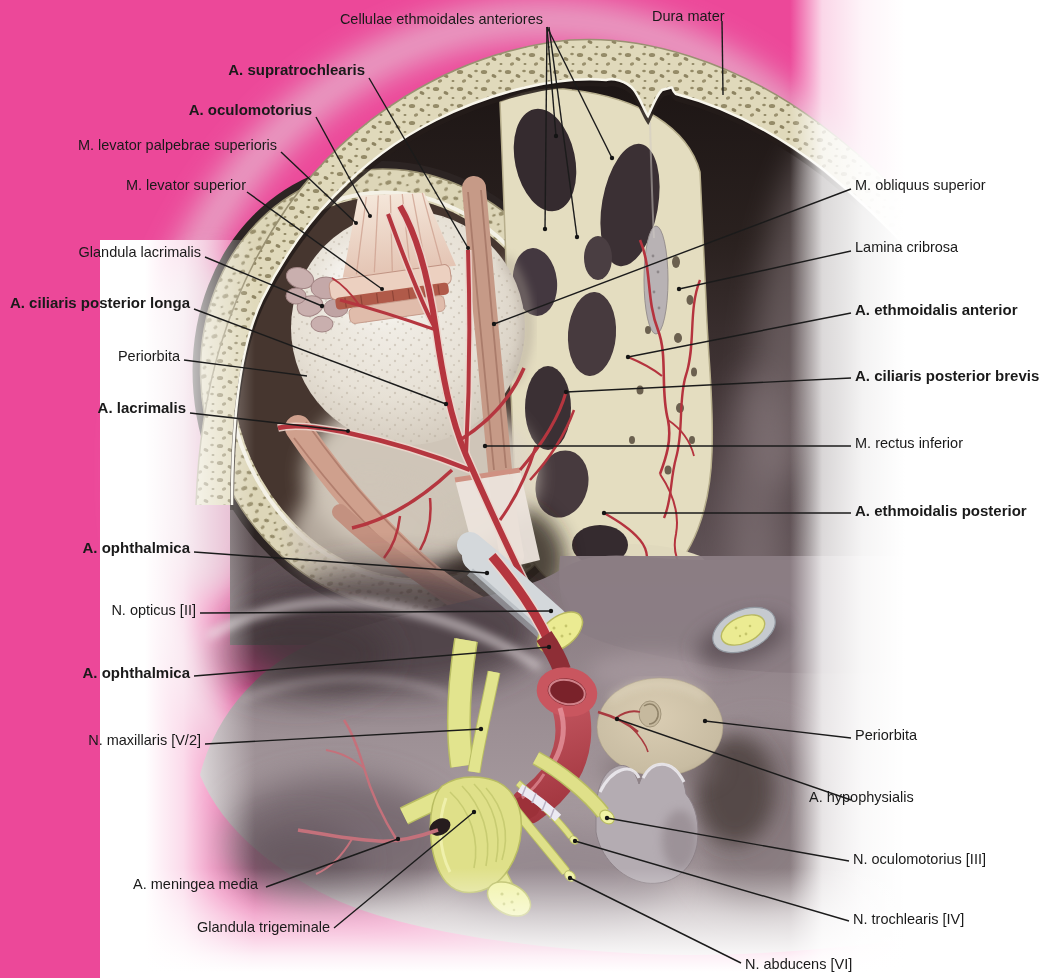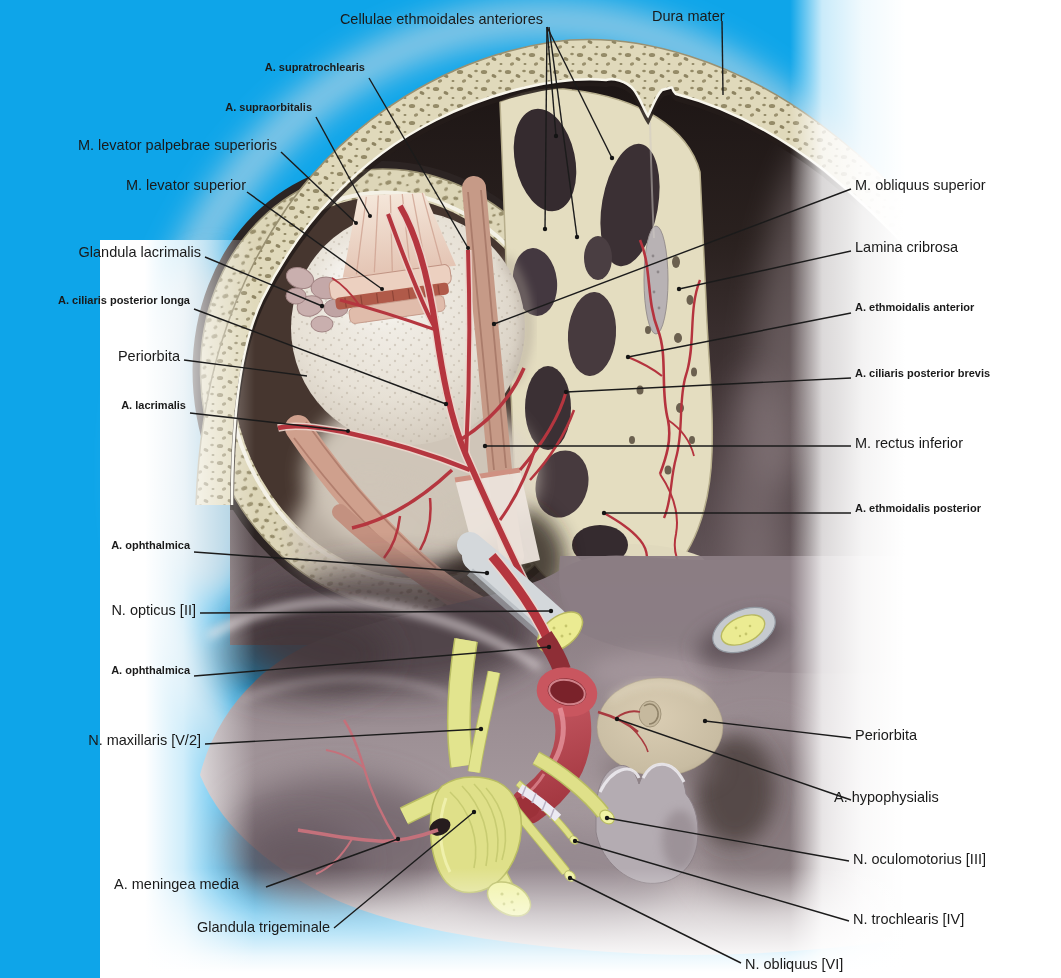--- a/index.html
+++ b/index.html
@@ -1,23 +1,23 @@
 <!DOCTYPE html>
 <html><head>
 <meta charset="utf-8">
 <style>
   html,body{margin:0;padding:0;background:#ffffff;}
-  .stage{position:relative;width:1061px;height:978px;background:#0ea5e9;overflow:hidden;
+  .stage{position:relative;width:1061px;height:978px;background:#ec4899;overflow:hidden;
          font-family:"Liberation Sans",sans-serif;}
   svg.layer{position:absolute;left:0;top:0;width:1061px;height:978px;}
   #art{z-index:1;}
   #leaders{z-index:2;pointer-events:none;}
   .lbl{position:absolute;z-index:3;color:#1a1a1a;font-size:14.5px;line-height:1.15;
        white-space:nowrap;}
-  .lbl.b{font-weight:bold;font-size:11px;}
+  .lbl.b{font-weight:bold;font-size:15px;}
   .ld{stroke:#1b1b1b;stroke-width:1.4;fill:none;}
   .dot{fill:#141414;}
 </style>
 </head>
 <body>
 
 <div class="stage">
 
 <svg id="art" class="layer" viewBox="0 0 1061 978" aria-hidden="true">
 <defs>
@@ -445,38 +445,38 @@
       <circle class="dot" cx="617" cy="719" r="2.2"></circle>
   <line class="ld" x1="849" y1="861" x2="607" y2="818"></line>
       <circle class="dot" cx="607" cy="818" r="2.2"></circle>
   <line class="ld" x1="849" y1="921" x2="575" y2="841"></line>
       <circle class="dot" cx="575" cy="841" r="2.2"></circle>
 </svg>
 
 <div class="lbl" style="right:518px;top:11px">Cellulae ethmoidales anteriores</div>
 <div class="lbl" style="left:652px;top:8px">Dura mater</div>
 <div class="lbl b" style="right:696px;top:61px">A. supratrochlearis</div>
-<div class="lbl b" style="right:749px;top:101px">A. supraorbitalis</div>
+<div class="lbl b" style="right:749px;top:101px">A. oculomotorius</div>
 <div class="lbl" style="right:784px;top:137px">M. levator palpebrae superioris</div>
 <div class="lbl" style="right:815px;top:177px">M. levator superior</div>
 <div class="lbl" style="right:860px;top:244px">Glandula lacrimalis</div>
 <div class="lbl b" style="right:871px;top:294px">A. ciliaris posterior longa</div>
 <div class="lbl" style="right:881px;top:348px">Periorbita</div>
 <div class="lbl b" style="right:875px;top:399px">A. lacrimalis</div>
 <div class="lbl b" style="right:871px;top:539px">A. ophthalmica</div>
 <div class="lbl" style="right:865px;top:602px">N. opticus [II]</div>
 <div class="lbl b" style="right:871px;top:664px">A. ophthalmica</div>
 <div class="lbl" style="right:860px;top:732px">N. maxillaris [V/2]</div>
-<div class="lbl" style="right:822px;top:876px">A. meningea media</div>
+<div class="lbl" style="right:803px;top:876px">A. meningea media</div>
 <div class="lbl" style="right:731px;top:919px">Glandula trigeminale</div>
-<div class="lbl" style="left:745px;top:956px">N. obliquus [VI]</div>
+<div class="lbl" style="left:745px;top:956px">N. abducens [VI]</div>
 <div class="lbl" style="left:855px;top:177px">M. obliquus superior</div>
 <div class="lbl" style="left:855px;top:239px">Lamina cribrosa</div>
 <div class="lbl b" style="left:855px;top:301px">A. ethmoidalis anterior</div>
 <div class="lbl b" style="left:855px;top:367px">A. ciliaris posterior brevis</div>
 <div class="lbl" style="left:855px;top:435px">M. rectus inferior</div>
 <div class="lbl b" style="left:855px;top:502px">A. ethmoidalis posterior</div>
 <div class="lbl" style="left:855px;top:727px">Periorbita</div>
-<div class="lbl" style="left:834px;top:789px">A. hypophysialis</div>
+<div class="lbl" style="left:809px;top:789px">A. hypophysialis</div>
 <div class="lbl" style="left:853px;top:851px">N. oculomotorius [III]</div>
 <div class="lbl" style="left:853px;top:911px">N. trochlearis [IV]</div>
 
 </div>
 
 </body></html>

